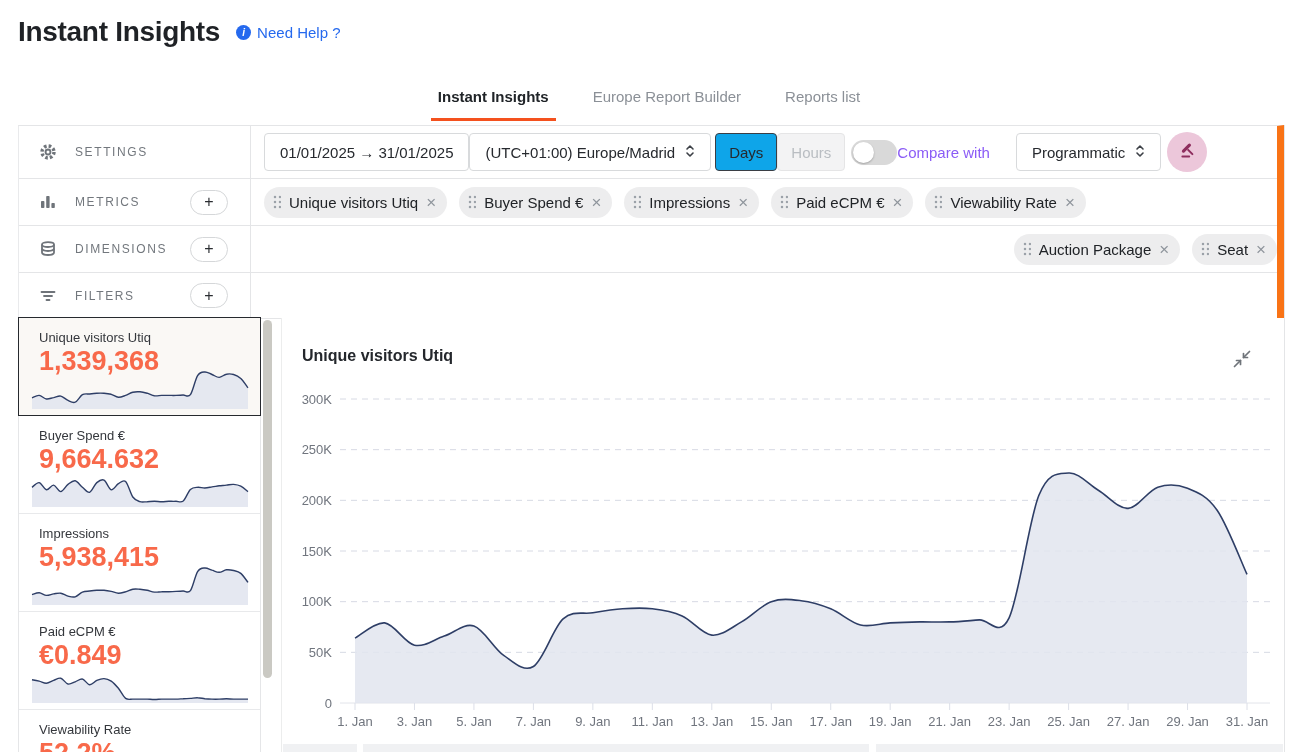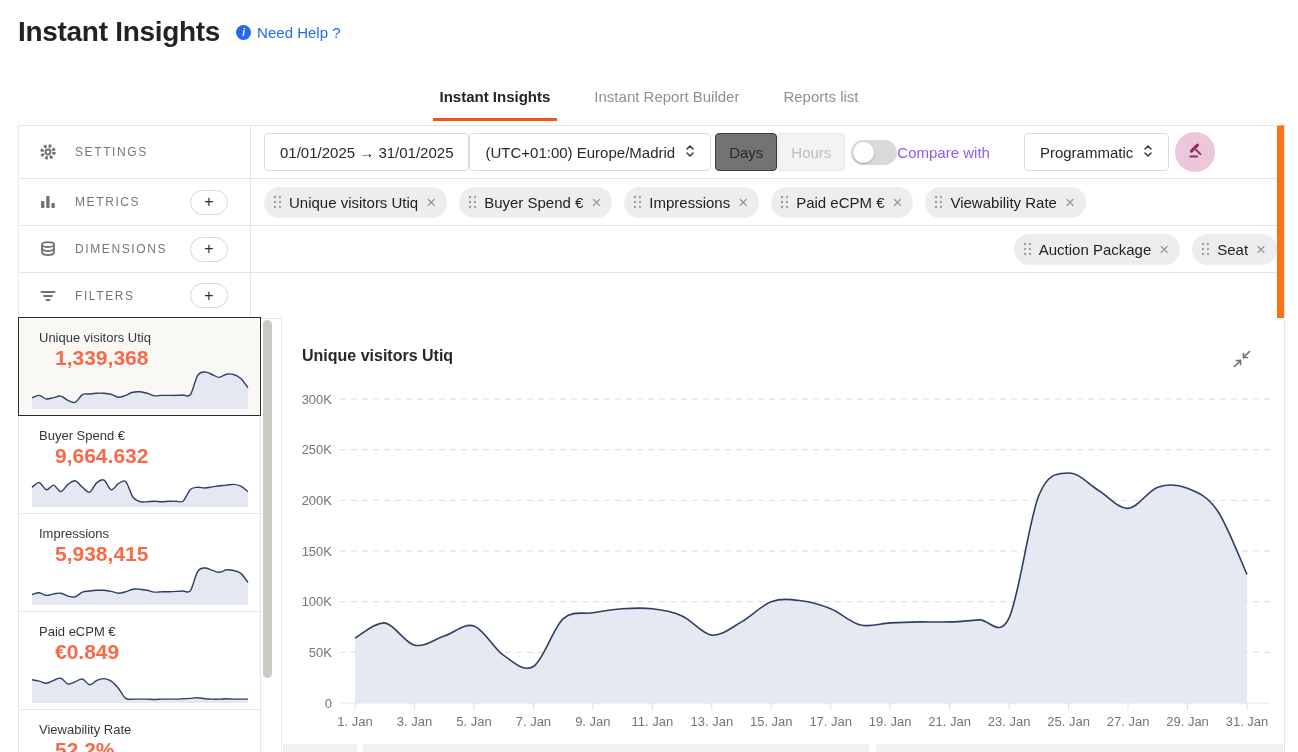--- a/index.html
+++ b/index.html
@@ -28,45 +28,45 @@
   .r1 { height:53px; } .r2 { height:47px; } .r3 { height:47px;justify-content:flex-end; } .r4 { height:46px; }
   .side-label { font-size:12px; letter-spacing:1.6px; color:#72777d; font-weight:500; margin-left:18px; }
   .side-icon { width:18px; height:18px; flex:0 0 18px; color:#6f747a; }
   .add-pill { margin-left:auto; width:38px; height:25px; border:1px solid #d5d7d9; border-radius:13px;
     background:#fff; font-size:16px; color:#2a2d31; display:flex; align-items:center; justify-content:center; cursor:pointer; line-height:1; }
 
   
   .controls { display:flex; align-items:center; gap:0; padding-left:13px; }
   .box { height:38px; border:1px solid #d8dadc; border-radius:4px; background:#fff; display:flex;
     align-items:center; justify-content:center; gap:10px; font-size:15px; color:#26292e; padding:0 15px; cursor:pointer; }
-  .btn-days { height:38px; padding:0 13px; border:1.5px solid #3a3e45; border-radius:4px; background:#737373;
+  .btn-days { height:38px; padding:0 13px; border:1.5px solid #3a3e45; border-radius:4px; background:#0ea5e9;
     font-size:15px; color:#26292e; display:flex; align-items:center; cursor:pointer; margin-left:4px; }
   .btn-hours { height:38px; padding:0 13px; border:1px solid #e5e5e6; border-radius:4px; background:#f3f3f4;
     font-size:15px; color:#b9bdc2; display:flex; align-items:center; cursor:pointer; }
   .toggle { width:46px; height:25px; border-radius:13px; background:#d9d9d9; position:relative; cursor:pointer; margin-left:6px; }
   .toggle .knob { position:absolute; top:2px; left:2px; width:21px; height:21px; border-radius:50%;
     background:#fff; box-shadow:0 1px 2px rgba(0,0,0,.25); }
   .compare-label { font-size:15px; color:#8b5cf6; margin-right:14px; }
-  .select-box { margin-left:20px;text-align:center; }
+  .select-box { margin-left:12px;text-align:center; }
   .gavel-btn { width:40px; height:40px; border-radius:50%; background:var(--pink,#ecc7da); display:flex;
     align-items:center; justify-content:center; cursor:pointer; margin-left:6px; }
 
   
   .chip-row { display:flex; align-items:center; gap:12px; padding-left:13px; }
   .chip { display:inline-flex; align-items:center; gap:8px; height:31px; padding:0 11px 0 9px;
     background:#ededee; border-radius:16px; font-size:15px; color:#202327; cursor:grab; }
   .chip-x { color:#8f959c; font-size:17px; cursor:pointer; line-height:1; }
 
   
   .cards-panel { position:absolute; left:18px; top:318px; width:243px;
     border-left:1px solid #e5e6e8; border-right:1px solid #e5e6e8; background:#fff; }
   .card { position:relative; height:98px; border-bottom:1px solid #e8e9eb; background:#fff; cursor:pointer; }
   .card.selected { height:99px; margin:-1px -1px 0 -1px; border:1.5px solid #26292e; background:#faf8f5; z-index:2; }
   .card-label { position:absolute; top:12px; left:20px; font-size:13px; color:#34373c; }
-  .card-value { position:absolute; top:28px; left:36px; font-size:21px; font-weight:600; color:var(--value,#f8694a); }
+  .card-value { position:absolute; top:28px; left:20px; font-size:27px; font-weight:600; color:var(--value,#f8694a); }
   .card svg.spark { position:absolute; left:9px; right:9px; bottom:5px; }
 
   .v-scrollbar { position:absolute; left:263px; top:320px; width:9px; height:358px;
     background:#cac9c3; border-radius:5px; cursor:pointer; }
 
   
   .chart-panel { position:absolute; left:281px; top:318px; width:1003px; height:434px; background:#fff;
     border-left:1px solid #eceded; }
   .chart-title { position:absolute; top:29px; left:20px; font-size:16px; font-weight:700; color:#24272c; }
   .collapse-btn { position:absolute; top:31px; right:32px; width:20px; height:20px; cursor:pointer; color:#6f747a; }
@@ -83,21 +83,21 @@
   <div class="app-header">
     <div class="app-title">Instant Insights</div>
     <div class="help-link">
       <span class="info-dot">i</span>
       <span>Need Help ?</span>
     </div>
   </div>
 
   <div class="tabs">
     <div class="tab active">Instant Insights</div>
-    <div class="tab">Instant Report Builder</div>
+    <div class="tab">Europe Report Builder</div>
     <div class="tab">Reports list</div>
   </div>
 
   <div class="settings-grid">
 
     <div class="sg-row-left r1">
       <span class="side-icon">
         <svg viewBox="0 0 18 18" width="18" height="18">
             <circle cx="9" cy="9" r="6" fill="none" stroke="currentColor" stroke-width="3.4" stroke-dasharray="2.6 2.1"></circle>
             <circle cx="9" cy="9" r="3.4" fill="currentColor"></circle>

